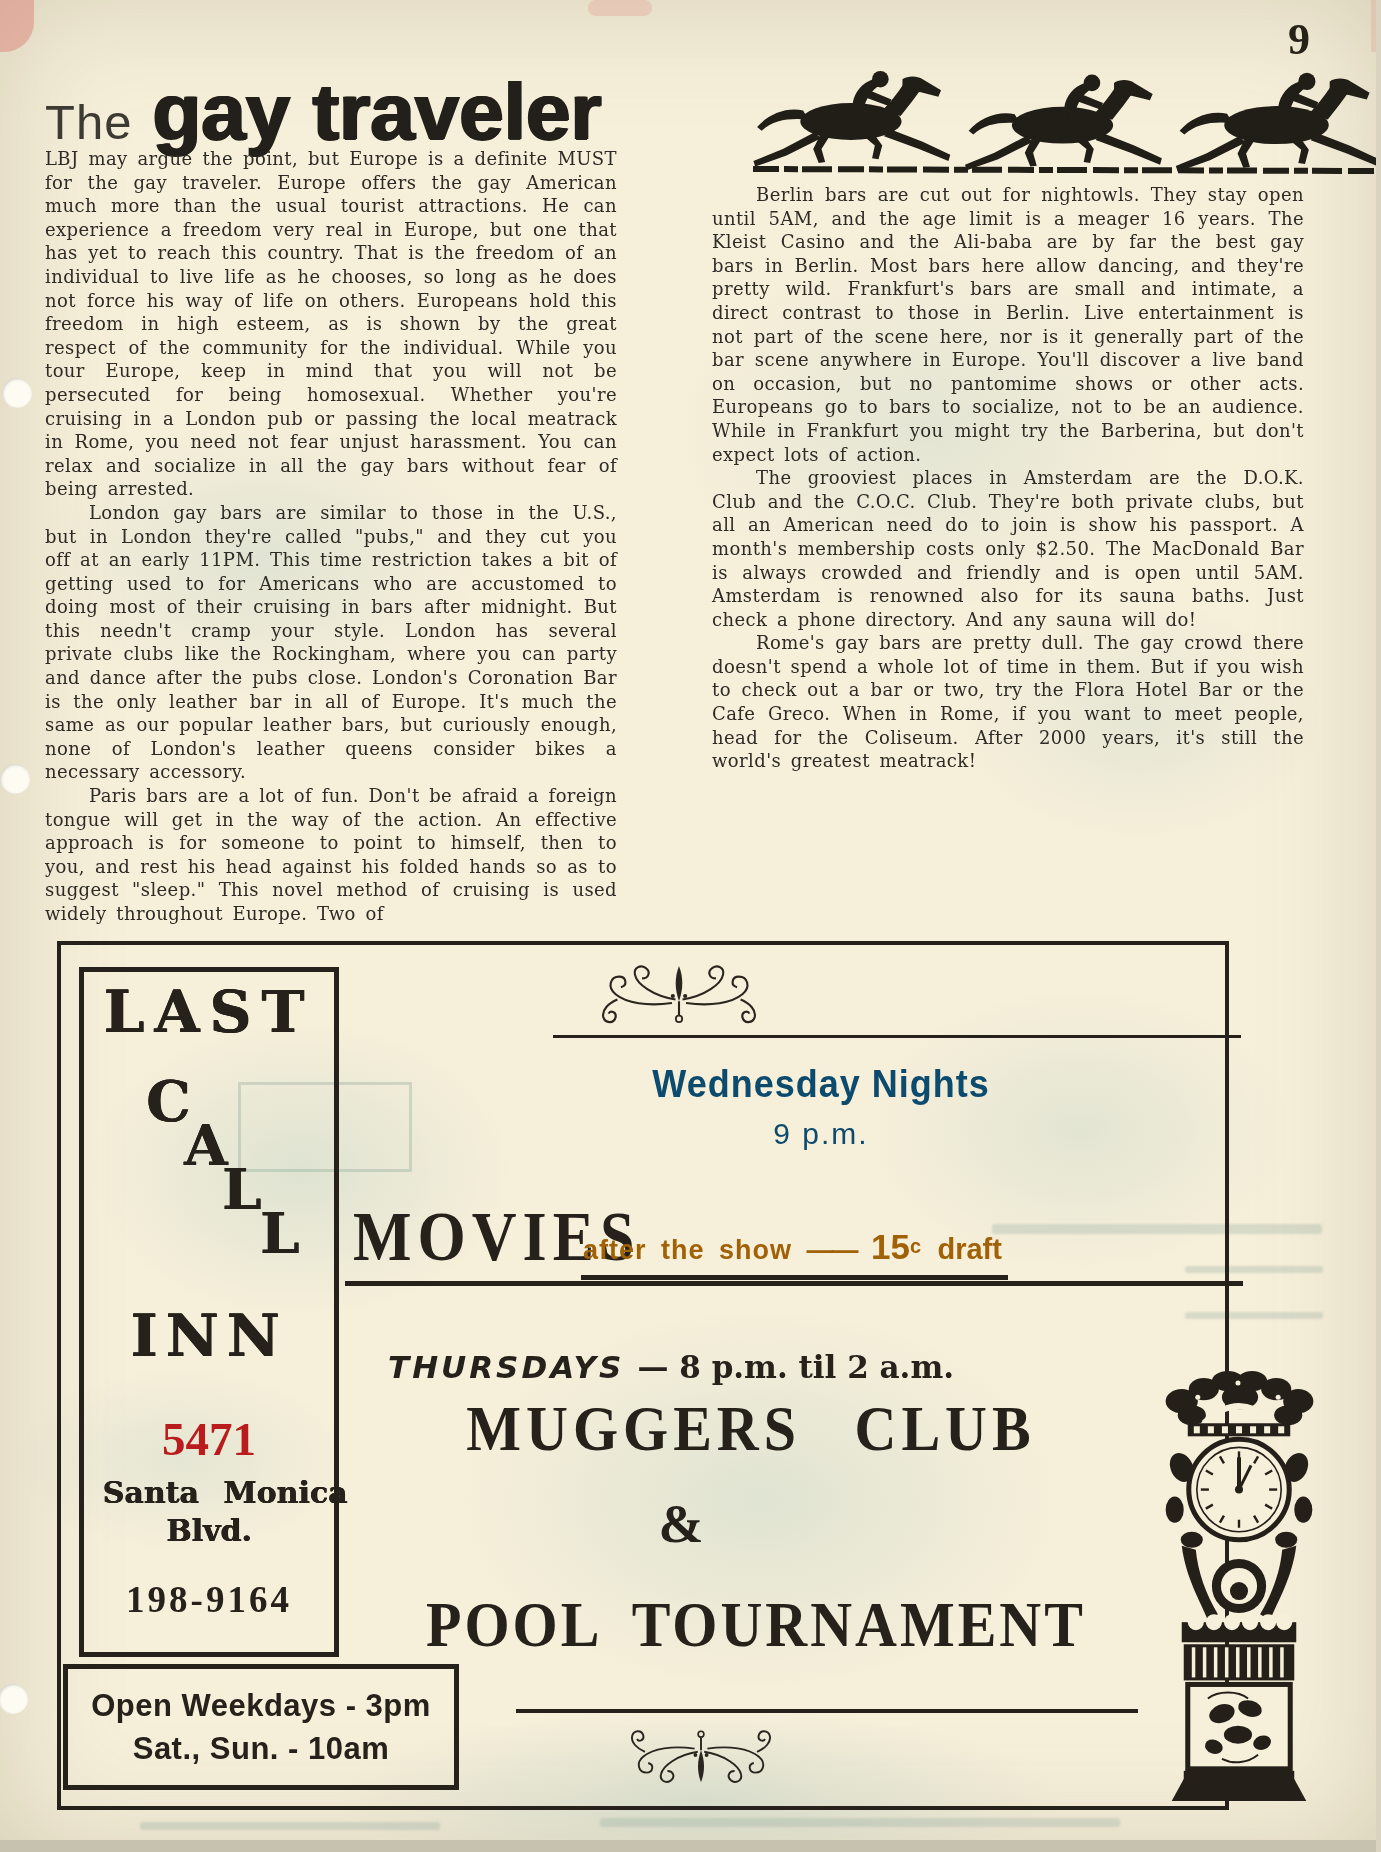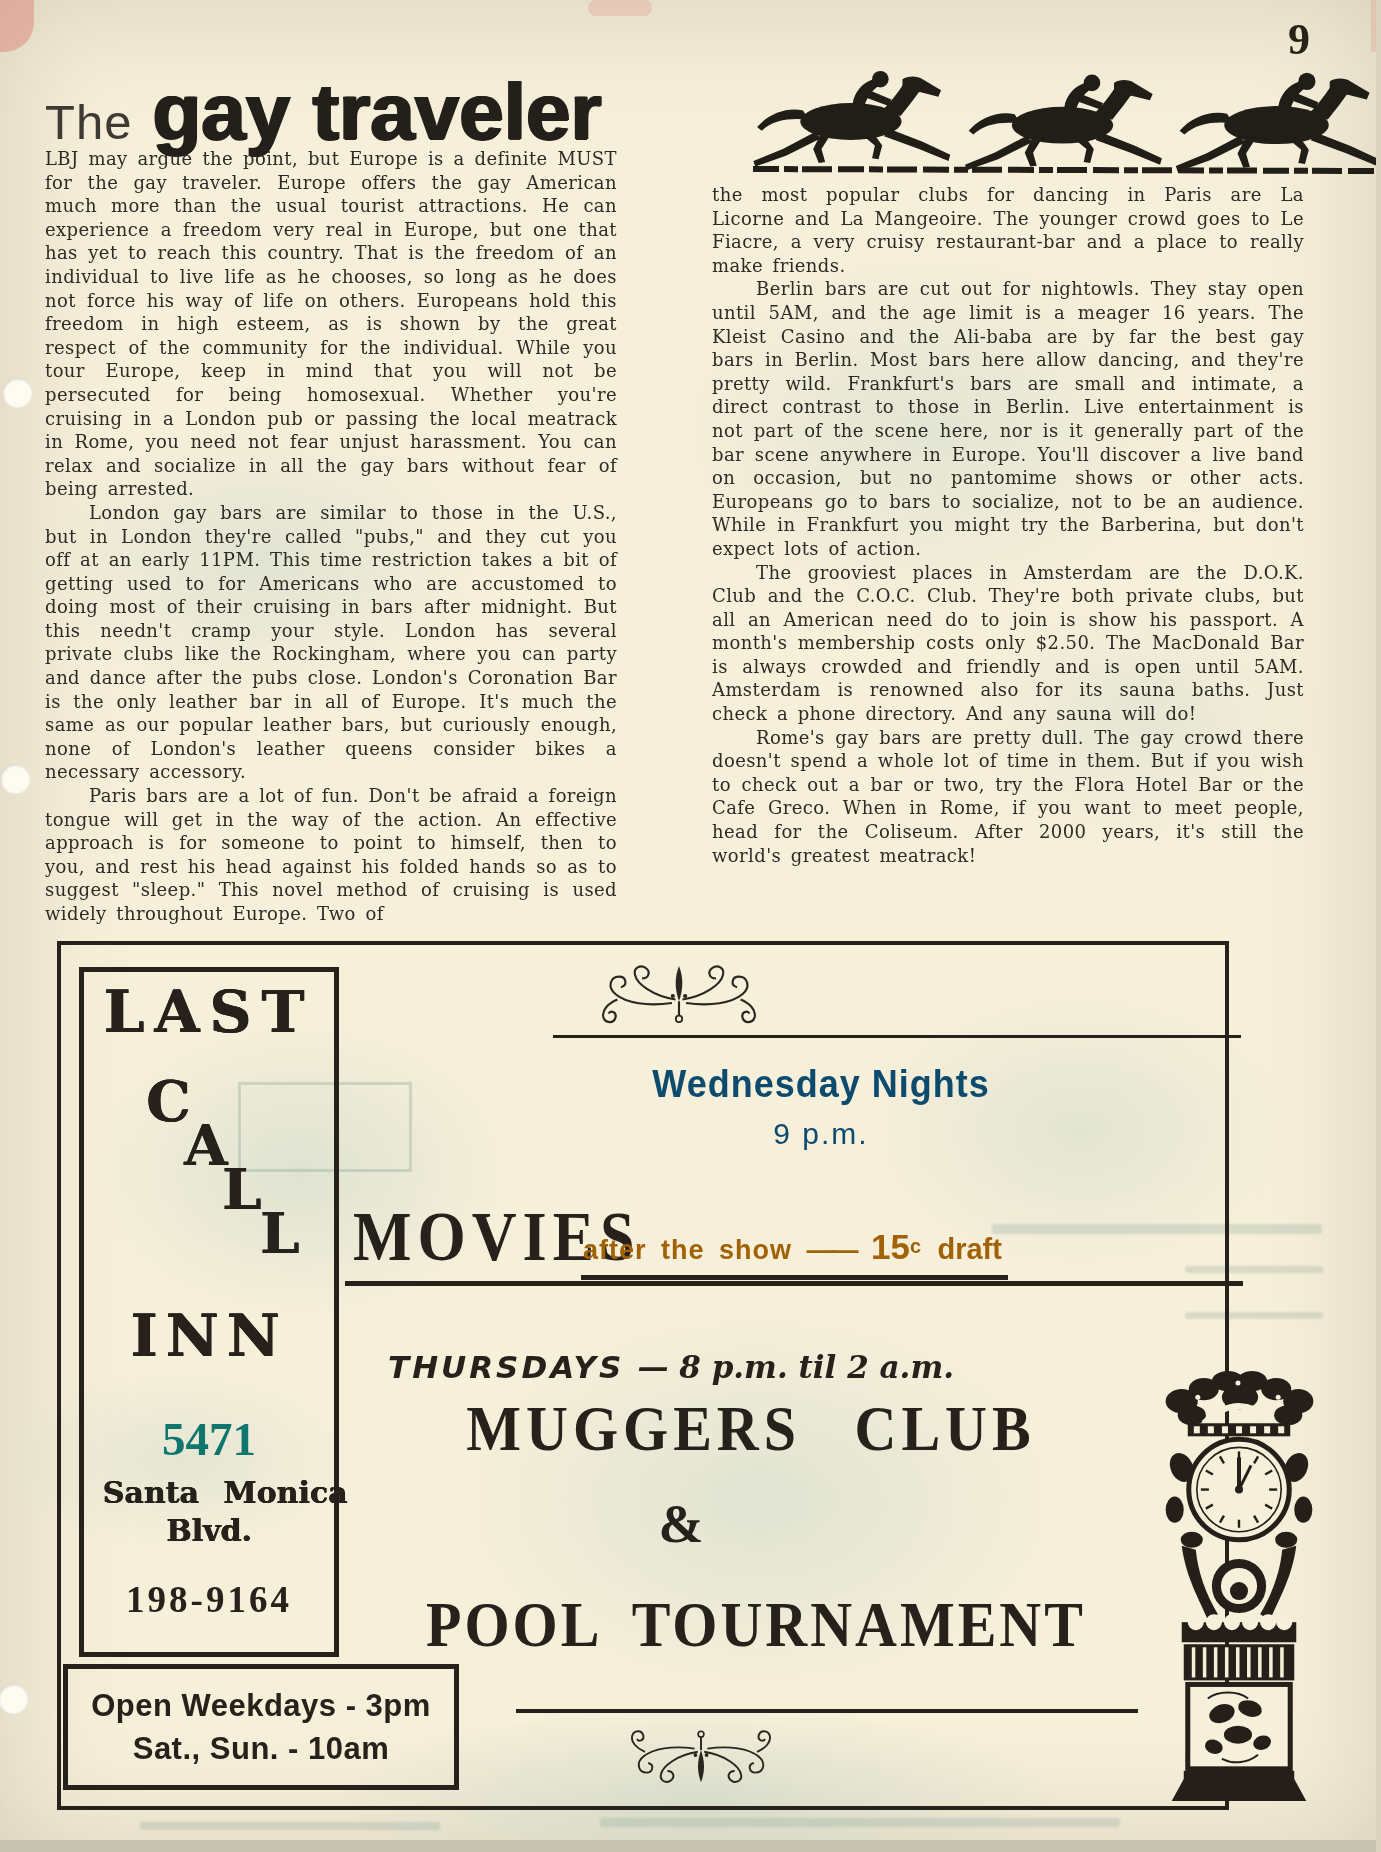--- a/index.html
+++ b/index.html
@@ -56,21 +56,21 @@
     border:4px solid #26221b;box-sizing:border-box;}
   .adbox *{box-sizing:border-box;}
   .venue-panel{position:absolute;left:18px;top:22px;width:260px;height:690px;
     border:5px solid #26221b;}
   .bl{font-family:"DejaVu Serif",serif;font-weight:bold;color:#26221b;
     text-shadow:0 0 .6px #26221b,.6px 0 0 #26221b;}
   .v-last{position:absolute;left:0;top:6px;width:100%;text-align:center;font-size:58px;letter-spacing:10px;}
   .v-call{position:absolute;font-size:56px;}
   .v-inn{position:absolute;left:0;top:330px;width:100%;text-align:center;font-size:58px;letter-spacing:8px;}
   .v-num{position:absolute;left:0;top:440px;width:100%;text-align:center;
-    font-family:"Liberation Serif",serif;font-weight:bold;font-size:47px;color:#0f766e;}
+    font-family:"Liberation Serif",serif;font-weight:bold;font-size:47px;color:#b91c1c;}
   .v-street{position:absolute;left:16px;top:503px;width:100%;text-align:center;font-size:30px;word-spacing:14px;}
   .v-street2{position:absolute;left:0;top:541px;width:100%;text-align:center;font-size:30px;}
   .v-phone{position:absolute;left:0;top:606px;width:100%;text-align:center;
     font-family:"Liberation Serif",serif;font-weight:bold;font-size:37px;letter-spacing:3px;color:#26221b;}
   .hours-box{position:absolute;left:2px;top:719px;width:396px;height:126px;border:5px solid #26221b;
     display:flex;flex-direction:column;align-items:center;justify-content:center;gap:7px;
     font-family:"Liberation Sans",sans-serif;font-weight:bold;font-size:31px;color:#26221b;letter-spacing:.5px;}
 
   .flourish-top{position:absolute;left:530px;top:14px;}
   .flourish-bottom{position:absolute;left:560px;top:772px;transform:scaleY(-1);}
@@ -89,21 +89,21 @@
   .offer{position:absolute;left:520px;top:282px;font-family:"Liberation Sans",sans-serif;
     font-weight:bold;color:#a16207;border-bottom:5px solid #26221b;padding:0 6px 8px 2px;white-space:nowrap;}
   .offer .o-pre{font-size:27px;letter-spacing:1px;word-spacing:6px;}
   .offer .o-dash{font-size:27px;letter-spacing:-2px;margin:0 10px;}
   .offer .o-price{font-size:35px;}
   .offer .o-cent{font-size:20px;vertical-align:super;}
   .offer .o-item{font-size:29px;margin-left:12px;}
 
   .thu-line{position:absolute;left:290px;top:404px;width:640px;text-align:center;color:#26221b;white-space:nowrap;}
   .thu-day{font-family:"DejaVu Sans",sans-serif;font-weight:bold;font-style:italic;font-size:31px;letter-spacing:3px;}
-  .thu-rest{font-family:"DejaVu Serif",serif;font-weight:bold;font-style:italic;font-size:31px;margin-left:8px;}
+  .thu-rest{font-family:"DejaVu Serif",serif;font-weight:bold;font-size:31px;margin-left:8px;}
 
   .club-l1{position:absolute;left:300px;top:450px;width:780px;text-align:center;
     font-family:"Liberation Serif",serif;font-weight:bold;font-size:58px;color:#26221b;
     letter-spacing:5px;word-spacing:34px;transform:scaleY(1.08);}
   .club-amp{position:absolute;left:300px;top:548px;width:640px;text-align:center;
     font-family:"Liberation Serif",serif;font-weight:bold;font-size:54px;color:#26221b;}
   .club-l2{position:absolute;left:290px;top:646px;width:810px;text-align:center;
     font-family:"Liberation Serif",serif;font-weight:bold;font-size:58px;color:#26221b;
     letter-spacing:3px;word-spacing:16px;transform:scaleY(1.08);}
 
@@ -159,21 +159,20 @@
     <use href="#horse" x="452" y="2" transform="scale(0.95)"></use>
     <path d="M18,99 L640,101" stroke="#211d17" stroke-width="6" stroke-dasharray="26 5 14 4 30 6" fill="none"></path>
   </svg>
 
   <div class="col col-left">
     <p>LBJ may argue the point, but Europe is a definite MUST for the gay traveler.  Europe offers the gay American much more than the usual tourist attractions.  He can experience a freedom very real in Europe, but one that has yet to reach this country. That is the freedom of an individual to live life as he chooses, so long as he does not force his way of life on others.  Europeans hold this freedom in high esteem, as is shown by the great respect of the community for the individual.  While you tour Europe, keep in mind that you will not be persecuted for being homosexual.  Whether you're cruising in a London pub or passing the local meatrack in Rome, you need not fear unjust harassment.  You can relax and socialize in all the gay bars without fear of being arrested.</p>
     <p class="ind">London gay bars are similar to those in the U.S., but in London they're called "pubs," and they cut you off at an early 11PM.  This time restriction takes a bit of getting used to for Americans who are accustomed to doing most of their cruising in bars after midnight.  But this needn't cramp your style.  London has several private clubs like the Rockingham, where you can party and dance after the pubs close. London's Coronation Bar is the only leather bar in all of Europe.  It's much the same as our popular leather bars, but curiously enough, none of London's leather queens consider bikes a necessary accessory.</p>
     <p class="ind">Paris bars are a lot of fun.  Don't be afraid a foreign tongue will get in the way of the action.  An effective approach is for someone to point to himself, then to you, and rest his head against his folded hands so as to suggest "sleep."  This novel method of cruising is used widely throughout Europe.  Two of</p>
   </div>
   <div class="col col-right">
-    <p>the most popular clubs for dancing in Paris are La Licorne and La Mangeoire.  The younger crowd goes to Le Fiacre, a very cruisy restaurant-bar and a place to really make friends.</p>
     <p class="ind">Berlin bars are cut out for nightowls.  They stay open until 5AM, and the age limit is a meager 16 years.  The Kleist Casino and the Ali-baba are by far the best gay bars in Berlin.  Most bars here allow dancing, and they're pretty wild.  Frankfurt's bars are small and intimate, a direct contrast to those in Berlin.  Live entertainment is not part of the scene here, nor is it generally part of the bar scene anywhere in Europe.  You'll discover a live band on occasion, but no pantomime shows or other acts.  Europeans go to bars to socialize, not to be an audience. While in Frankfurt you might try the Barberina, but don't expect lots of action.</p>
     <p class="ind">The grooviest places in Amsterdam are the D.O.K. Club and the C.O.C. Club.  They're both private clubs, but all an American need do to join is show his passport.  A month's membership costs only $2.50.  The MacDonald Bar is always crowded and friendly and is open until 5AM.  Amsterdam is renowned also for its sauna baths.  Just check a phone directory.  And any sauna will do!</p>
     <p class="ind">Rome's gay bars are pretty dull.  The gay crowd there doesn't spend a whole lot of time in them.  But if you wish to check out a bar or two, try the Flora Hotel Bar or the Cafe Greco.  When in Rome, if you want to meet people, head for the Coliseum.  After 2000 years, it's still the world's greatest meatrack!</p>
   </div>
 
   <div class="adbox">
 
     <div class="venue-panel">
       <div class="bl v-last">LAST</div>
       <span class="bl v-call" style="left:62px;top:96px;">C</span>

